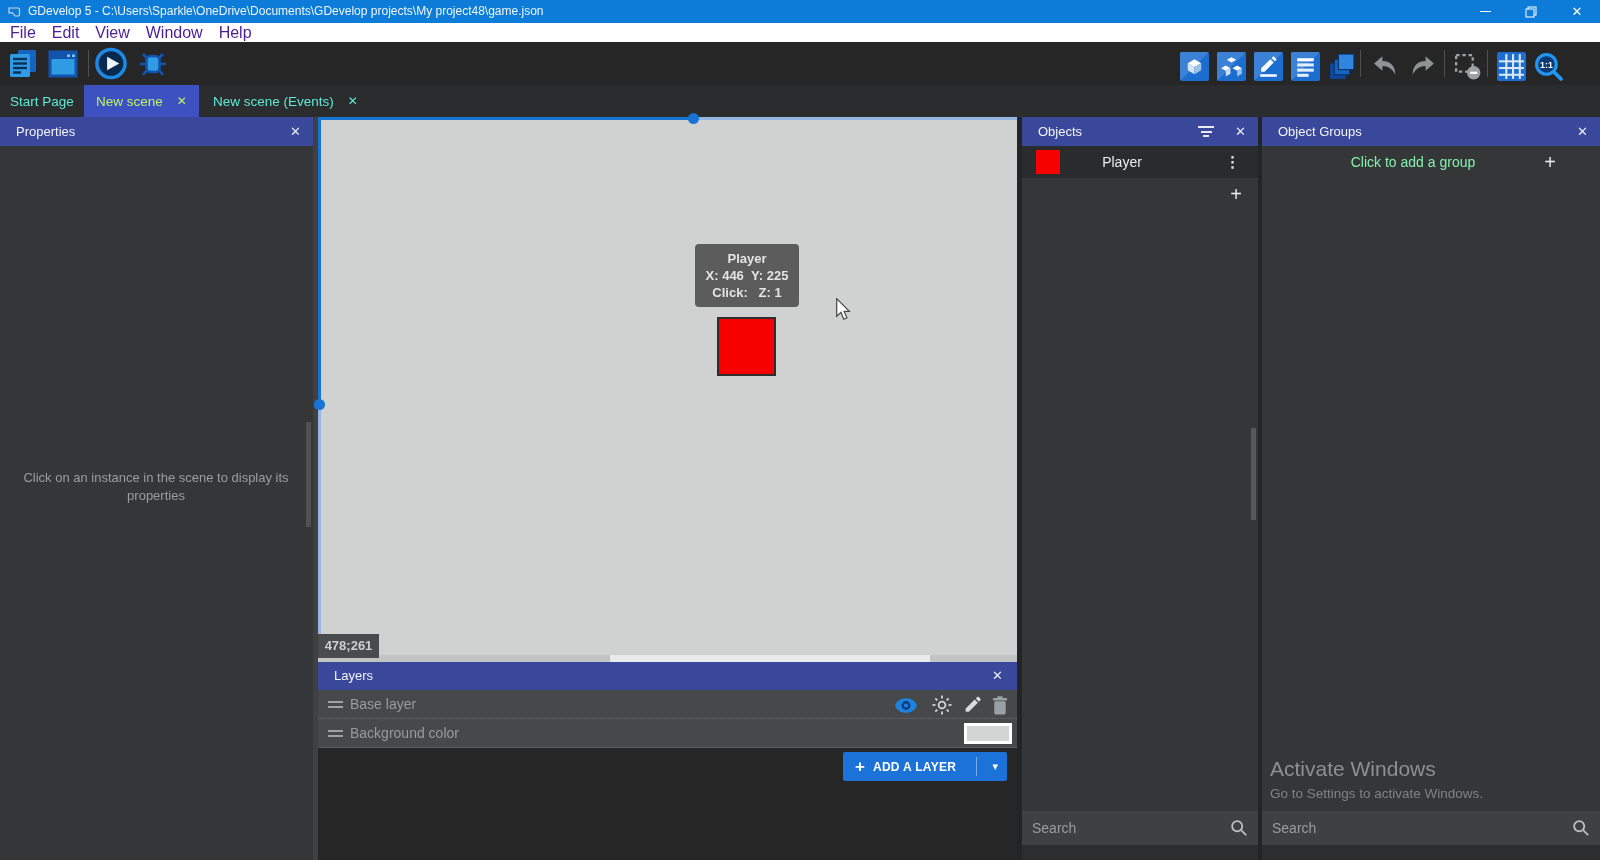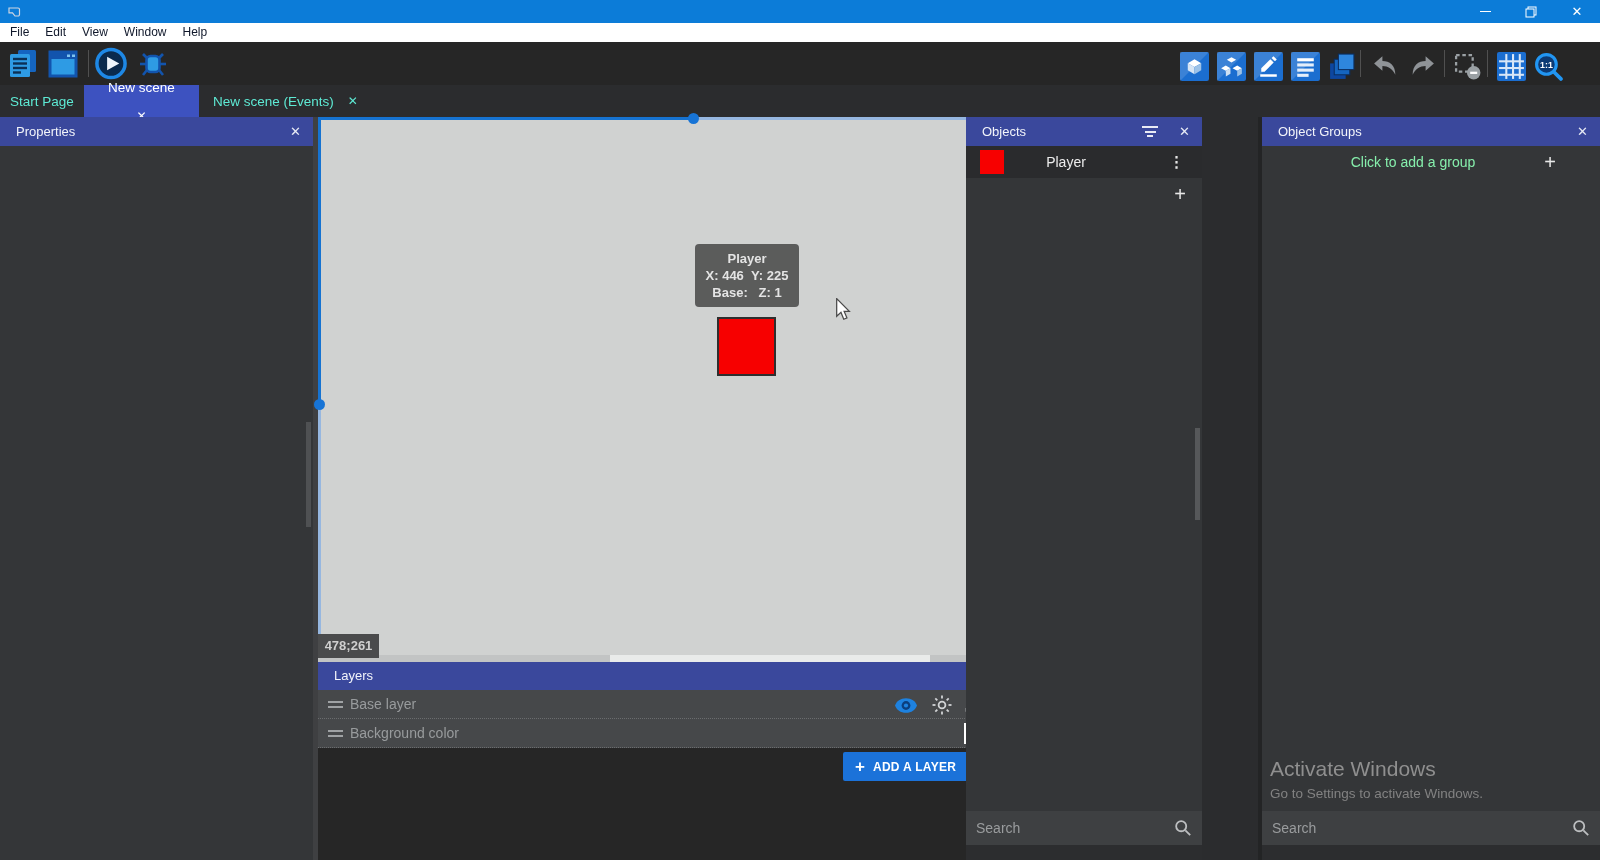--- a/index.html
+++ b/index.html
@@ -10,31 +10,31 @@
 
   
   .titlebar { position:absolute; left:0; top:0; width:1600px; height:23px; background:#0c7cd8; }
   .tb-title { position:absolute; left:28px; top:0; line-height:23px; font-size:12px; color:#eef5fc; white-space:nowrap; }
   .tb-btn { position:absolute; top:0; width:46px; height:23px; display:flex; align-items:center; justify-content:center; }
   .minbar { width:11px; height:1.5px; background:#fff; }
   .tb-close-x { color:#fff; font-size:13px; line-height:23px; }
 
   
   .menubar { position:absolute; left:0; top:23px; width:1600px; height:19px; background:#ffffff; display:flex; align-items:center; padding-left:2px; }
-  .menu-item { font-size:12px; color:#0f172a; padding:8px 8px; line-height:19px; }
+  .menu-item { font-size:16px; color:#4c1d95; padding:8px 8px; line-height:19px; }
 
   
   .toolbar { position:absolute; left:0; top:42px; width:1600px; height:43px; background:#262626; }
   .ticon { position:absolute; top:5px; width:34px; height:34px; display:flex; align-items:center; justify-content:center;text-align:right; }
   .tsep { position:absolute; top:8px; width:1px; height:27px; background:#505050; }
 
   
   .tabbar { position:absolute; left:0; top:85px; width:1600px; height:32px; background:#2b2c2e; }
   .tab { position:absolute; top:0; height:32px; display:flex; align-items:center; justify-content:center; gap:14px; font-size:13.5px; color:#5eead4; }
-  .tab.active { background:#3d52c0; color:#ffffff;flex-direction:column; }
+  .tab.active { background:#3d52c0; color:#bef264; }
   .tab .x { font-size:12px; }
 
   
   .hdr { position:absolute; left:0; top:0; width:100%; height:29px; background:#3a489c; }
   .hdr .t { position:absolute; left:16px; top:0; line-height:29px; font-size:13px; color:#f2f4fa; }
   .hdr .x { position:absolute; right:12px; top:0; line-height:29px; font-size:13px; color:#e8ebf5; }
 
   
   .panel { position:absolute; top:117px; height:743px; background:#343638; }
   .gap { position:absolute; top:117px; height:743px; background:#232425; }
@@ -87,20 +87,21 @@
 </style>
 </head>
 <body>
 
 <div id="app">
 
   <div class="titlebar">
     <svg class="abs" style="left:7px;top:5px" width="14" height="14" viewBox="0 0 14 14">
       <path d="M2 3 h9 a1.5 1.5 0 0 1 1.5 1.5 v5 a1.5 1.5 0 0 1 -1.5 1.5 h-3 l-2.5 -3.2 h-3.5 z" fill="none" stroke="#cdd5e2" stroke-width="1.2"></path>
     </svg>
+    <span class="tb-title">GDevelop 5 - C:\Users\Sparkle\OneDrive\Documents\GDevelop projects\My project48\game.json</span>
     <div class="tb-btn" style="right:92px">
         <div class="minbar"></div>
       </div>
     <div class="tb-btn" style="right:46px">
       <svg width="12" height="12" viewBox="0 0 12 12">
         <rect x="3" y="1" width="8" height="8" fill="none" stroke="#fff" stroke-width="1"></rect>
         <rect x="1" y="3" width="8" height="8" fill="#0c7cd8" stroke="#fff" stroke-width="1"></rect>
       </svg>
     </div>
     <div class="tb-btn" style="right:0">
@@ -258,36 +259,37 @@
       <span>New scene (Events)</span>
       <span class="x">✕</span>
     </div>
   </div>
 
   <div class="panel" style="left:0;width:313px">
     <div class="hdr">
       <span class="t">Properties</span>
       <span class="x">✕</span>
     </div>
+    <div class="empty-msg">Click on an instance in the scene to display its properties</div>
     <div class="vthumb" style="right:2px;top:305px;height:105px;background:#4f5153"></div>
   </div>
   <div class="gap" style="left:313px;width:5px;background:#3f4042"></div>
 
   <div class="canvas">
     <div class="sel-line" style="left:0;top:0;width:372px;height:3px"></div>
     <div class="sel-line light" style="left:372px;top:0;width:327px;height:3px"></div>
     <div class="sel-line" style="left:0;top:0;width:3px;height:285px"></div>
     <div class="sel-line light" style="left:0;top:285px;width:3px;height:253px"></div>
     <div class="sel-dot" style="left:370px;top:-4px"></div>
     <div class="sel-dot" style="left:-4px;top:282px"></div>
 
     <div class="tooltip">
       <div><span>Player</span></div>
       <div><span>X: 446</span>&nbsp;&nbsp;<span>Y: 225</span></div>
-      <div><span>Base:</span>&nbsp;&nbsp;&nbsp;<span>Z: 1</span></div>
+      <div><span>Click:</span>&nbsp;&nbsp;&nbsp;<span>Z: 1</span></div>
     </div>
 
     <div class="inst"></div>
 
     <svg class="abs" style="left:516px;top:181px" width="18" height="24" viewBox="0 0 12 19">
       <path d="M1 0.5 L1 14.5 L4.4 11.4 L6.6 16.8 L9.1 15.7 L6.9 10.5 L11 10.5 Z" fill="#ffffff" stroke="#4a4a4a" stroke-width="1"></path>
     </svg>
 
     <div class="coord-badge">478;261</div>
   </div>
@@ -354,21 +356,21 @@
     </div>
     <div class="addlayer">
       <span class="pl">+</span>
       <span class="al">ADD A LAYER</span>
       <span class="dv"></span>
       <span class="cr">▾</span>
     </div>
   </div>
   <div class="gap" style="left:1017px;width:5px"></div>
 
-  <div class="panel" style="left:966px;width:236px">
+  <div class="panel" style="left:1022px;width:236px">
     <div class="hdr">
       <span class="t">Objects</span>
       <div class="filter-icon">
         <i style="width:16px"></i>
           <i style="width:11px"></i>
           <i style="width:6px"></i>
       </div>
       <span class="x">✕</span>
     </div>
     <div class="orow" style="top:29px;background:#2a2b2d">

